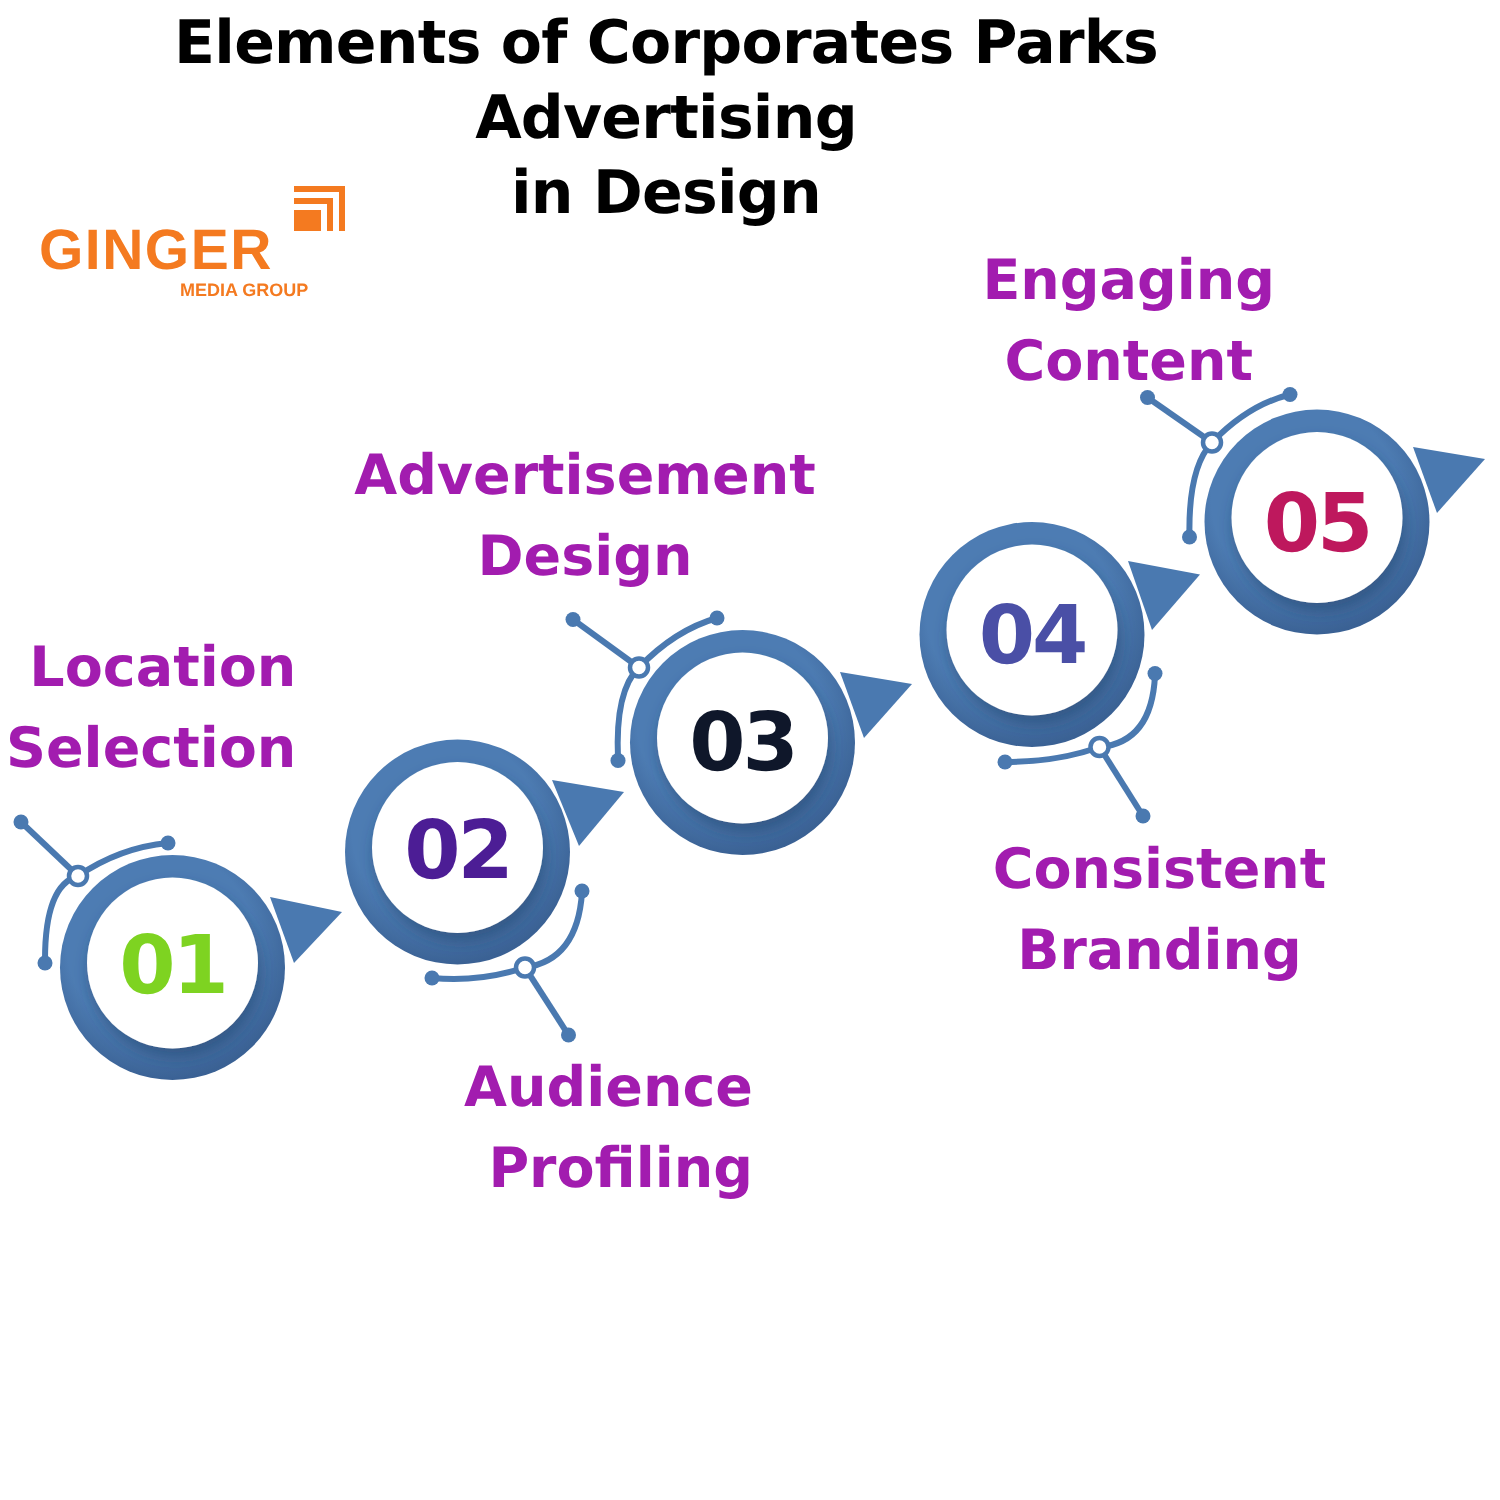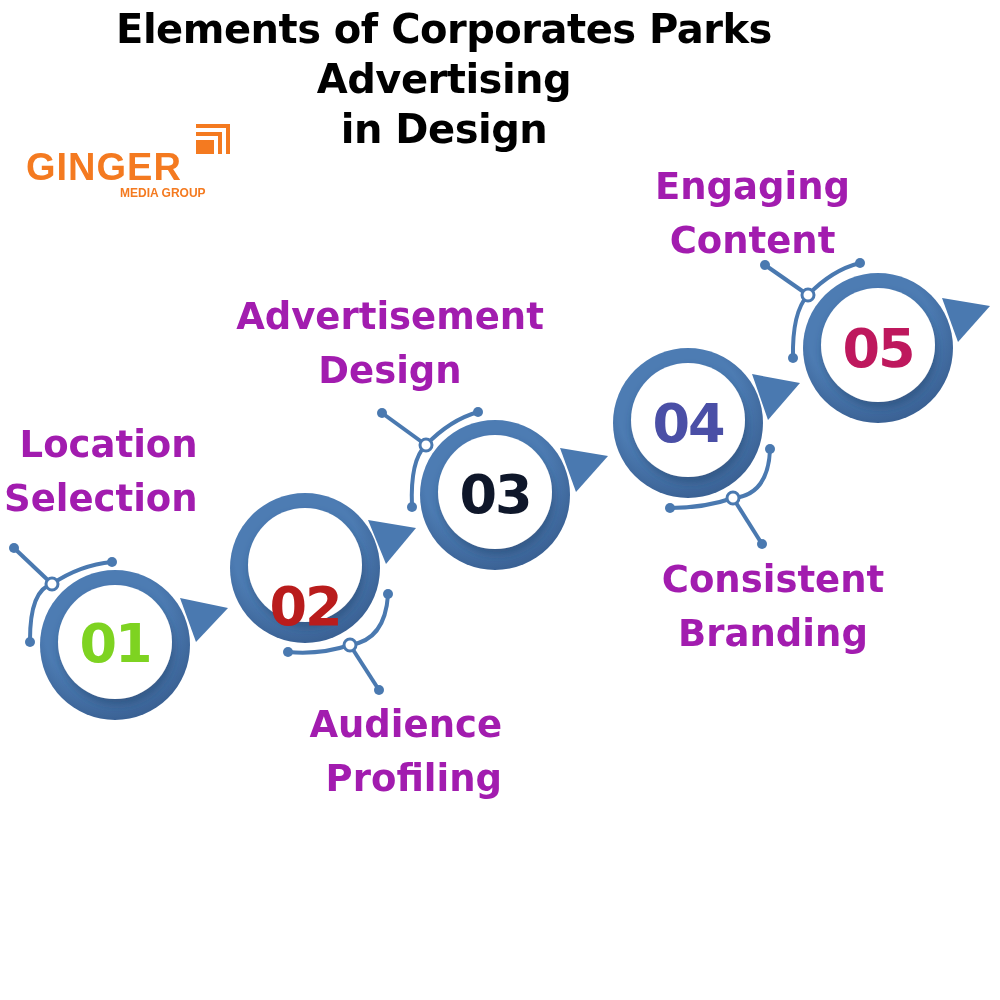--- a/index.html
+++ b/index.html
@@ -99,21 +99,21 @@
     <circle cx="860" cy="263" r="5" fill="#4a79b0"></circle>
     <circle cx="793" cy="358" r="5" fill="#4a79b0"></circle>
     <circle cx="808" cy="295" r="6" fill="#fff" stroke="#4a79b0" stroke-width="3"></circle>
     <circle cx="878" cy="348" r="75" fill="url(#ringShade)"></circle>
     <circle cx="878" cy="345" r="57" fill="#fff" filter="url(#innerShadow)"></circle>
     <polygon points="942,298 990,306 958,342" fill="#4a79b0"></polygon>
   </g>
 </svg>
 
 <div class="num" style="left:55px;top:612px;color:#7ed321;">01</div>
-<div class="num" style="left:245px;top:535px;color:#b91c1c;margin-top:40px;">02</div>
+<div class="num" style="left:245px;top:535px;color:#4c1d95;">02</div>
 <div class="num" style="left:435px;top:463px;color:#0f172a;">03</div>
 <div class="num" style="left:628px;top:392px;color:#4a4fa6;">04</div>
 <div class="num" style="left:818px;top:317px;color:#be185d;">05</div>
 
 <div class="label" style="left:4px;top:418px;text-align:right;">
   <div>Location</div>
   <div>Selection</div>
 </div>
 <div class="label" style="left:272px;top:698px;width:230px;text-align:right;">
   <div>Audience</div>

